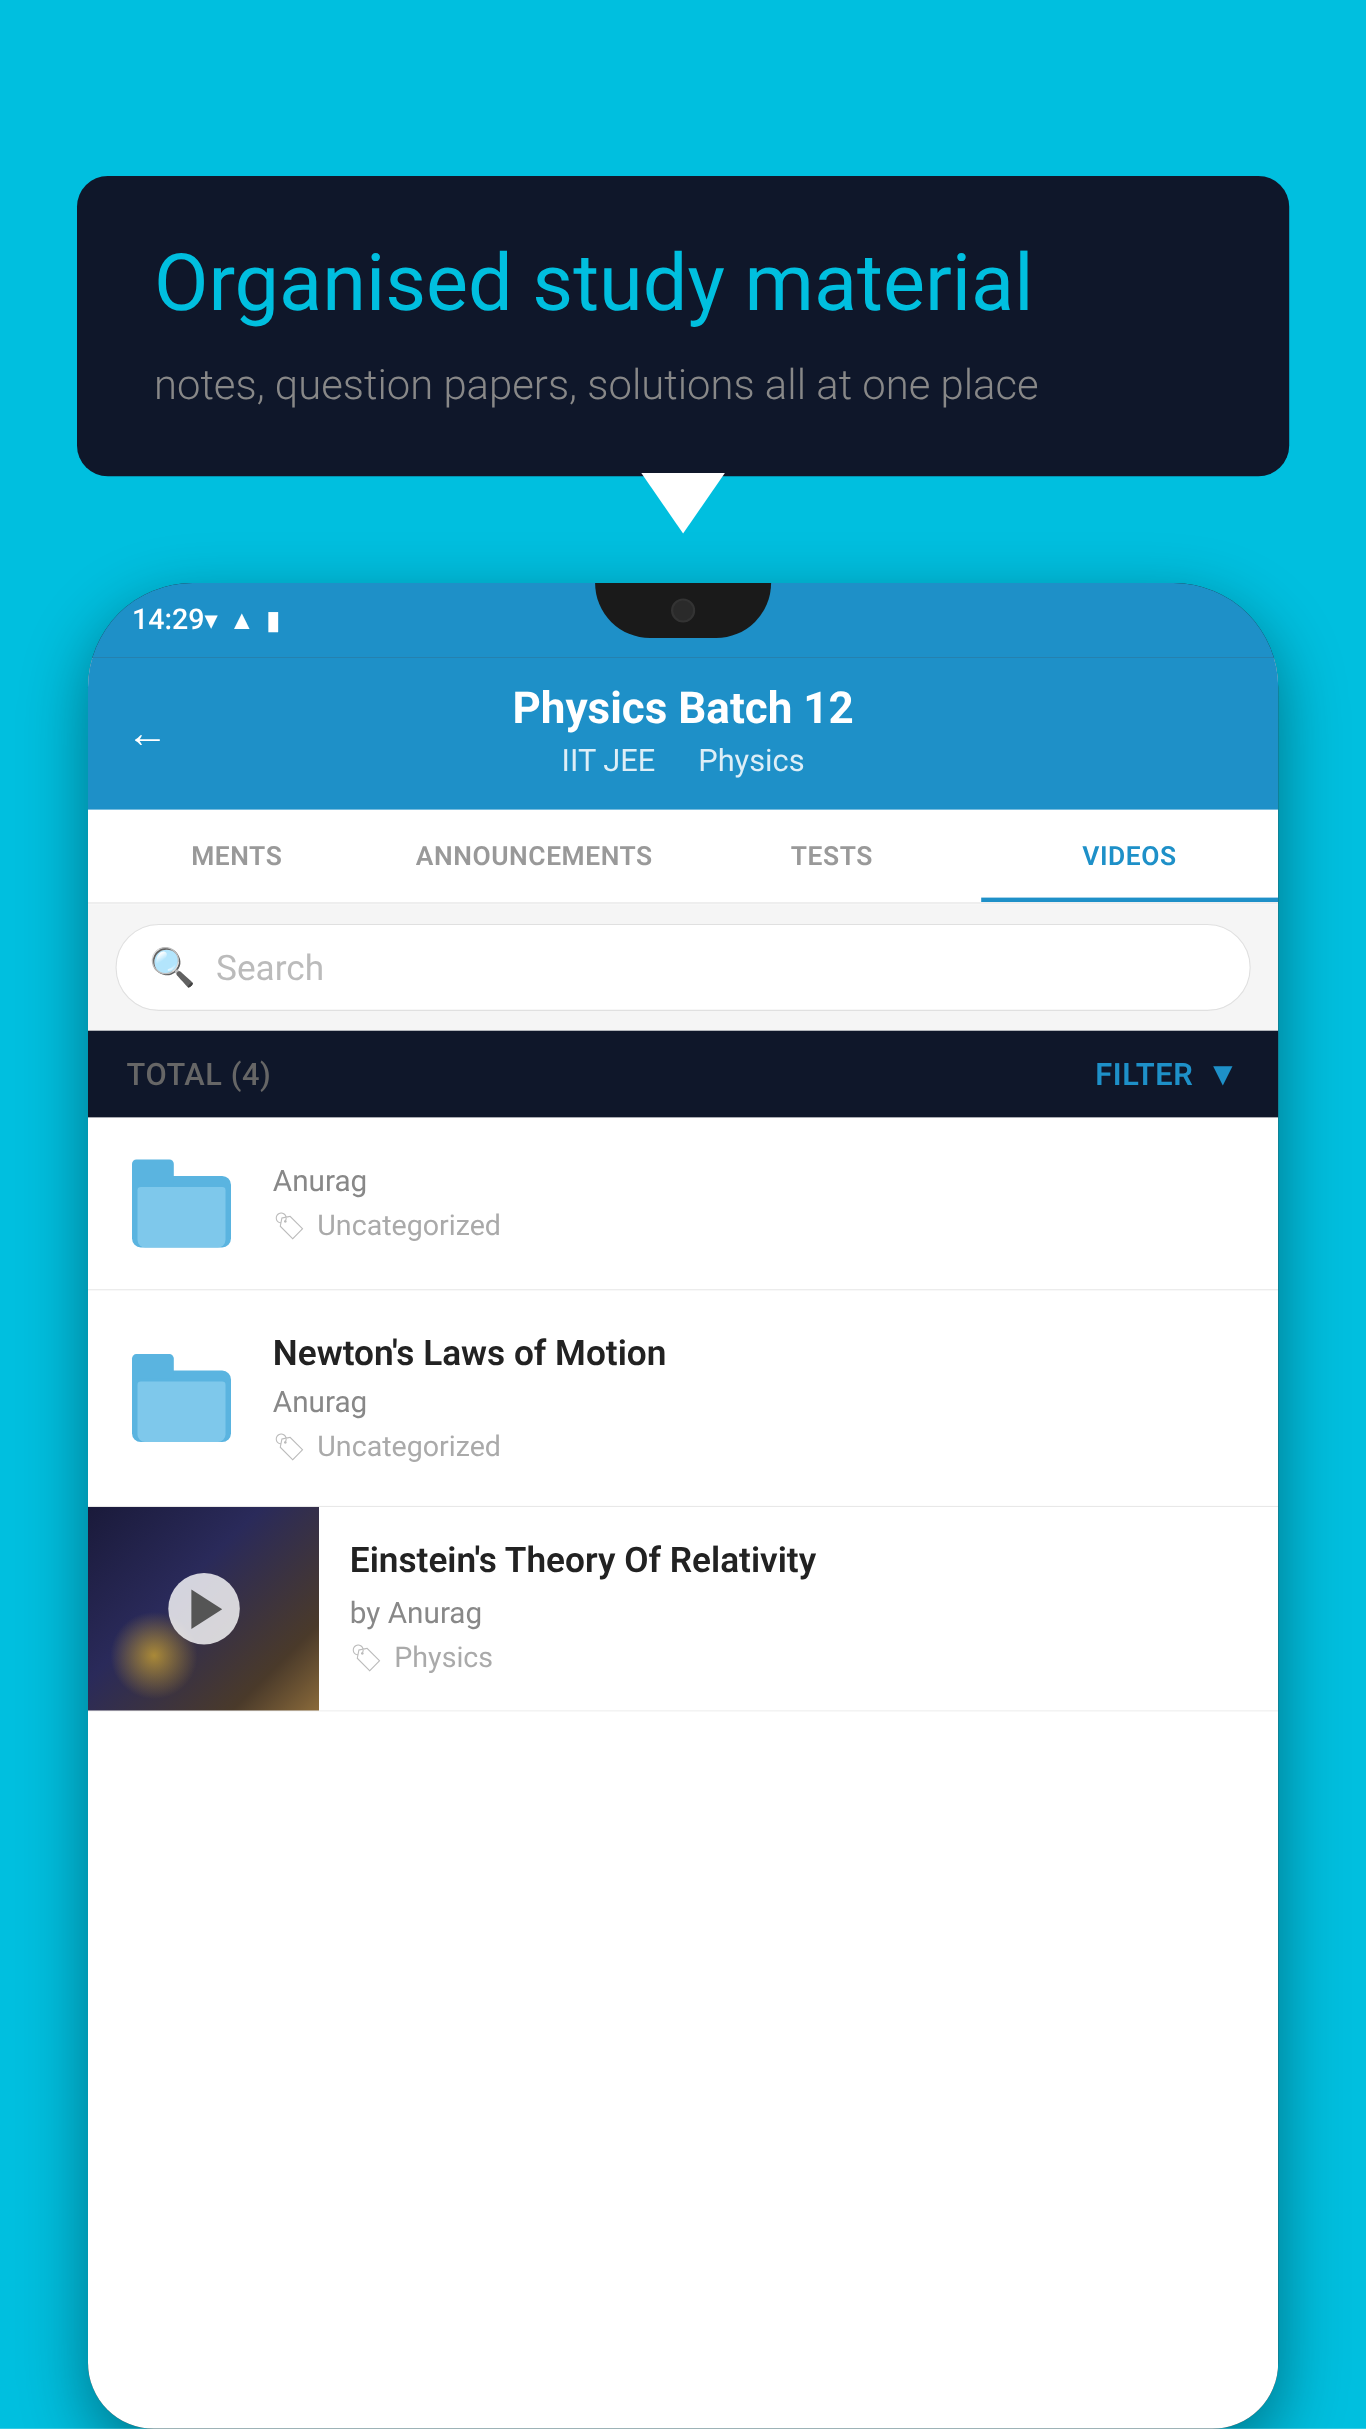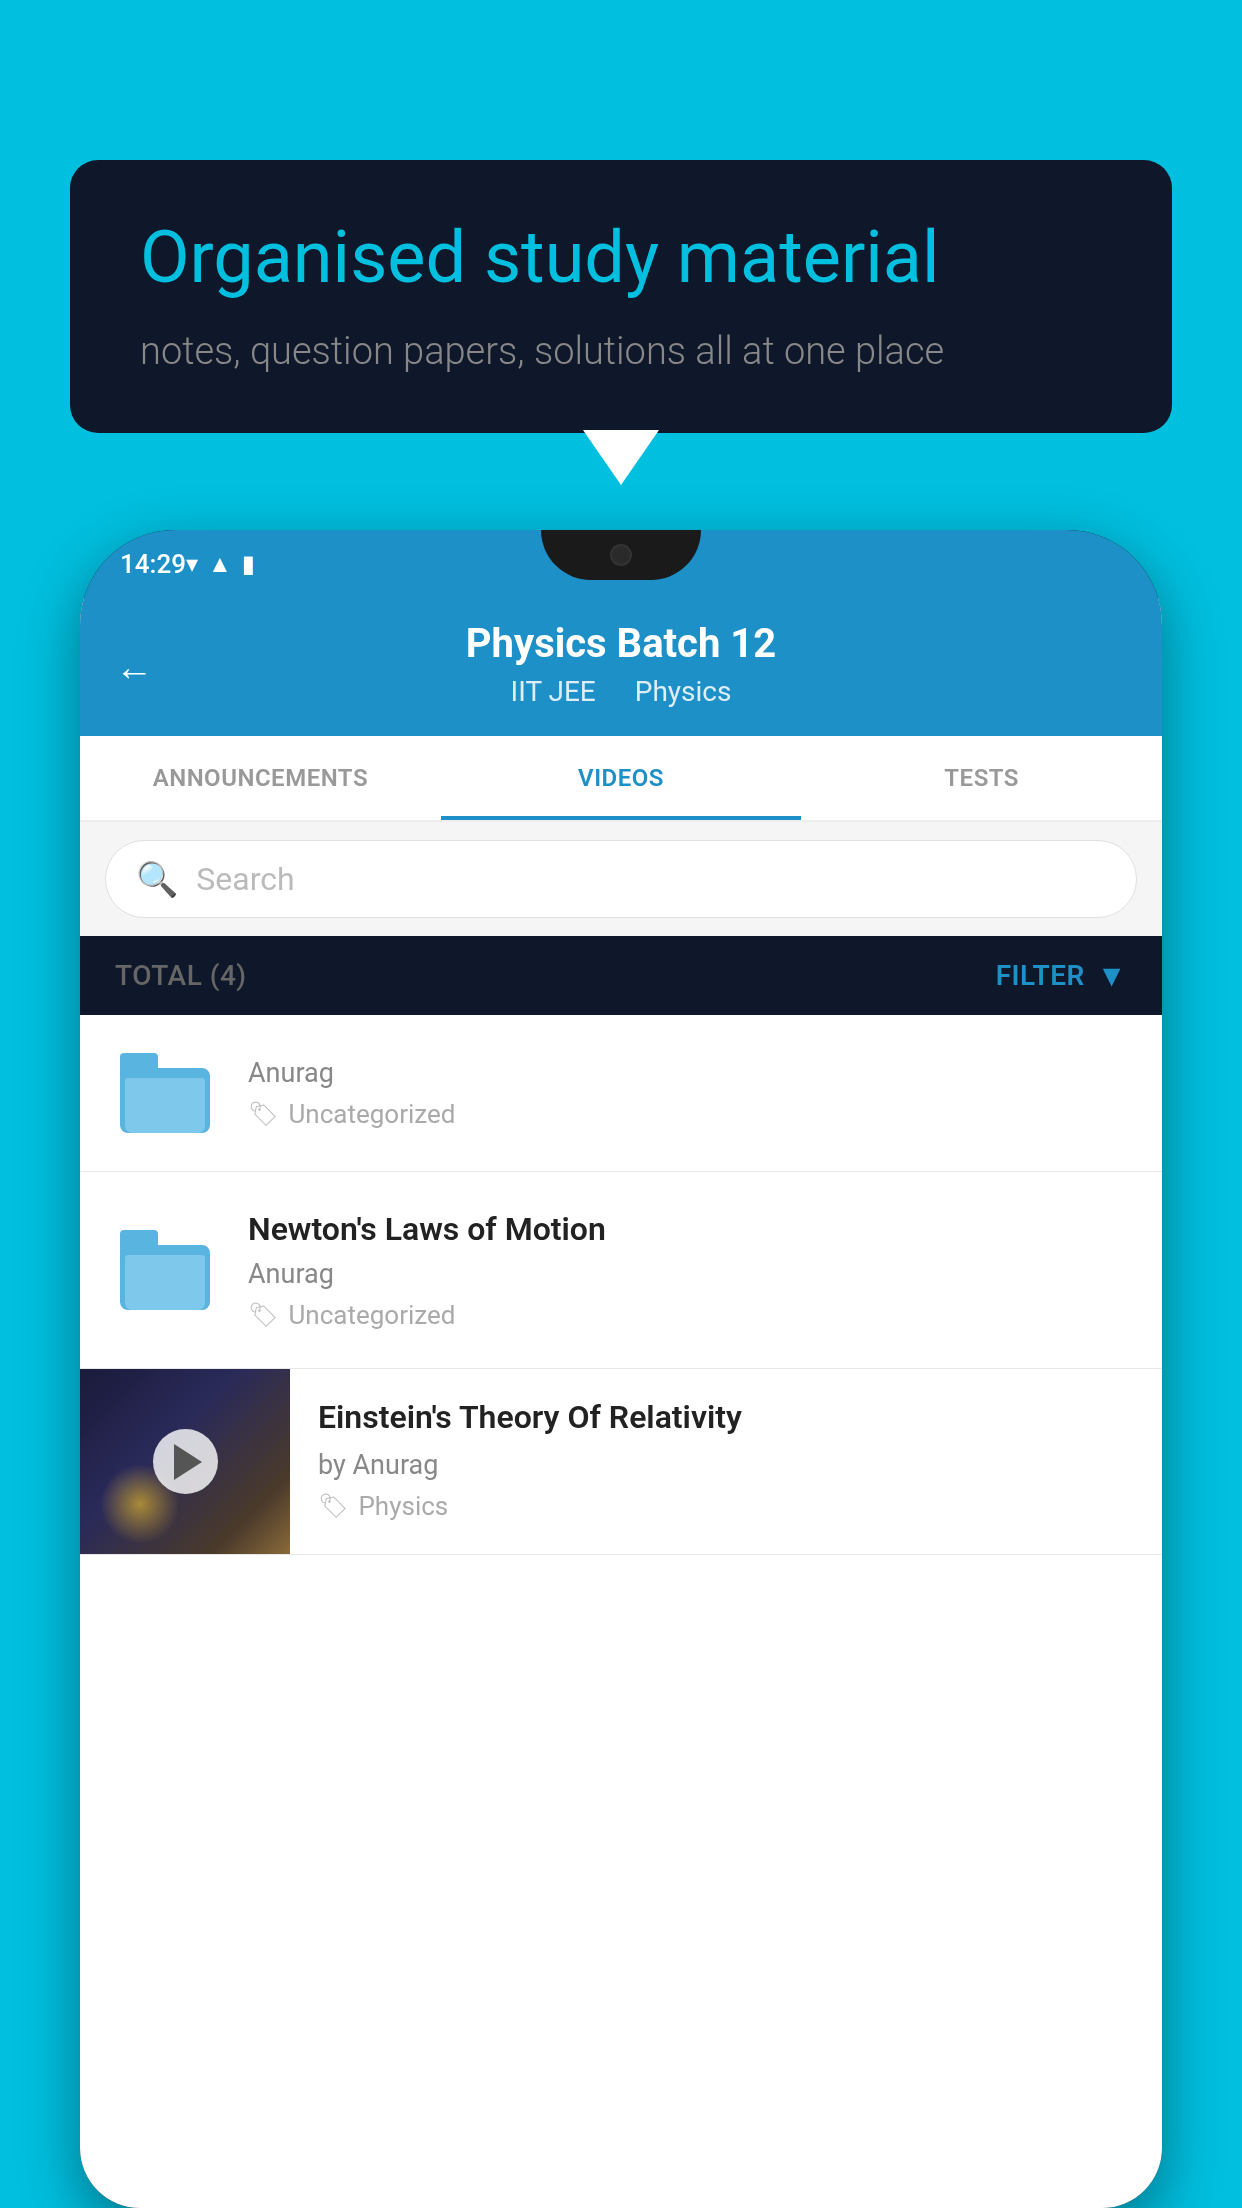--- a/index.html
+++ b/index.html
@@ -445,27 +445,30 @@
       <div class="header-title">Physics Batch 12</div>
       <div class="header-tags">
         <span>IIT JEE</span>
         <span> </span>
         <span>Physics</span>
       </div>
     </div>
 
     <div class="tabs-container">
       <div class="tab">
+        <span>MENTS</span>
+      </div>
+      <div class="tab">
         <span>ANNOUNCEMENTS</span>
+      </div>
+      <div class="tab">
+        <span>TESTS</span>
       </div>
       <div class="tab active">
         <span>VIDEOS</span>
-      </div>
-      <div class="tab">
-        <span>TESTS</span>
       </div>
     </div>
 
     <div class="search-container">
       <div class="search-box">
         <span class="search-icon-sym">🔍</span>
         <span class="search-text">Search</span>
       </div>
     </div>
 

